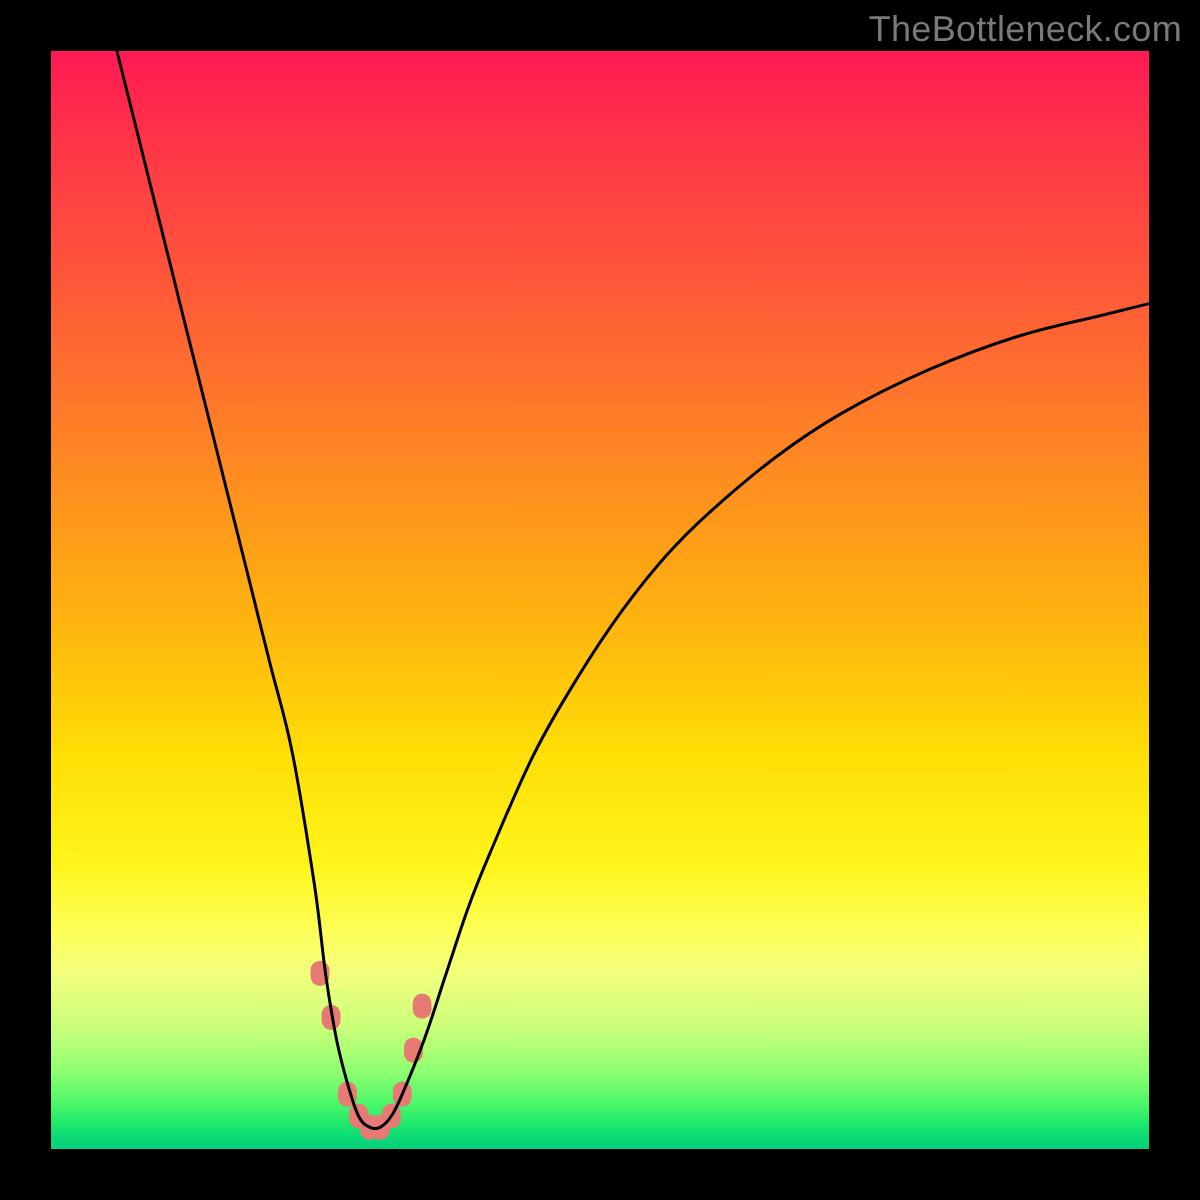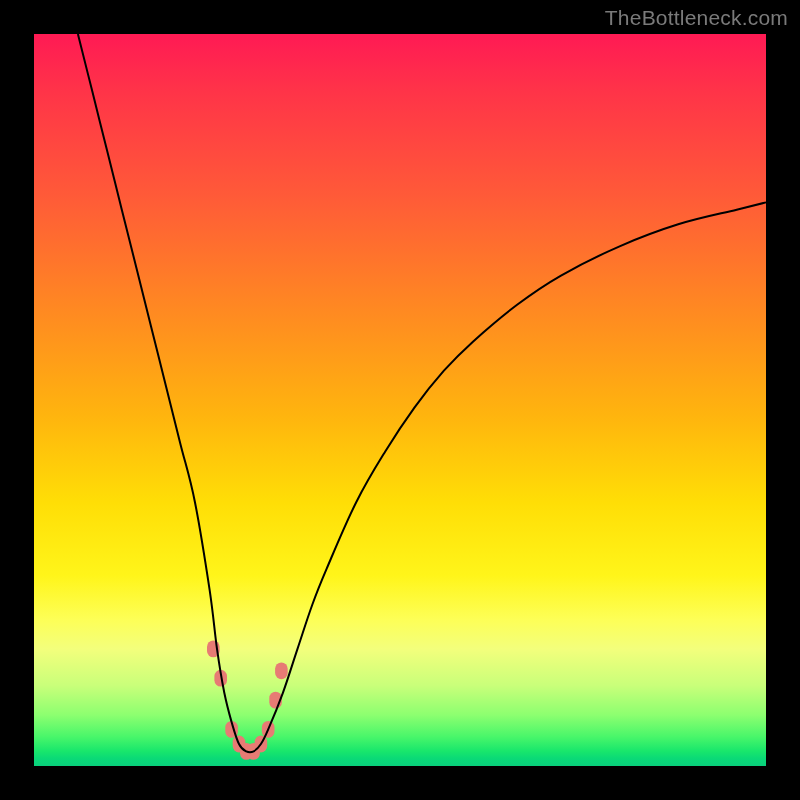--- a/index.html
+++ b/index.html
@@ -40,21 +40,21 @@
       #18e66c 98%,
       #0ad977 99%,
       #09d07c 100%
     );
   }
   .watermark {
     position: absolute;
     top: 6px;
     right: 12px;
     color: #7a7a7a;
-    font-size: 21px;
+    font-size: 24px;
     font-weight: 400;
     letter-spacing: 0.2px;
     user-select: none;
   }
   svg.curve-layer {
     position: absolute;
     left: 0;
     top: 0;
     width: 732px;
     height: 732px;

